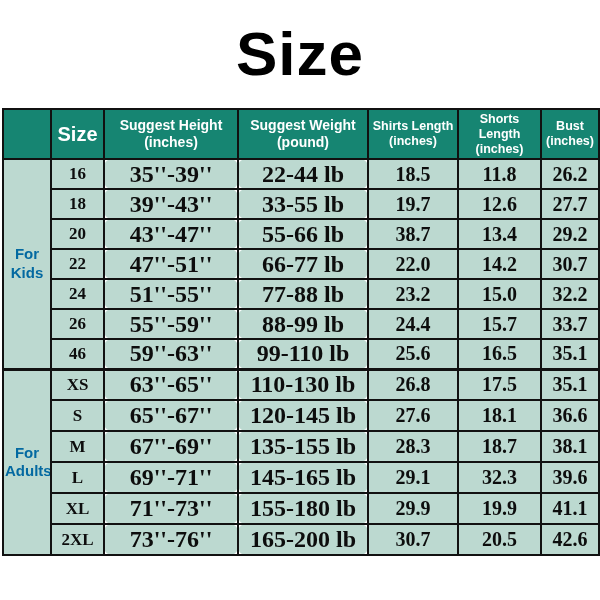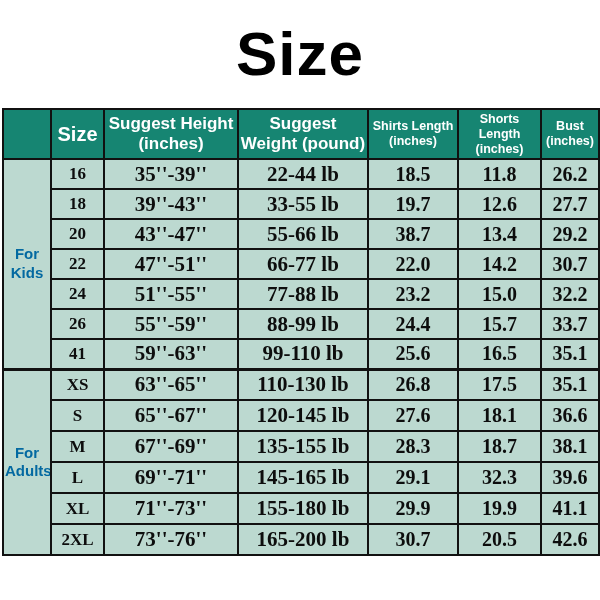--- a/index.html
+++ b/index.html
@@ -31,36 +31,36 @@
     padding:0 1px;overflow:hidden;
   }
   thead tr{height:50px;}
   thead th{
     background:var(--header-bg,#168572);
     color:var(--header-text,#fff);
     font-weight:700;line-height:1.2;
     font-family:"Liberation Sans",sans-serif;
   }
   th.h-size{font-size:20px;}
-  th.h-big{font-size:17px;}
+  th.h-big{font-size:14px;}
   th.h-small{font-size:12.5px;}
   tbody td{
     background:var(--body-bg,#bcd9d0);
     color:#0d0d0d;font-weight:700;
     font-family:"Liberation Serif",serif;
   }
   tbody tr{height:30px;}
   tbody tr.adult-row{height:31px;}
   tr.section-start td{border-top-width:3px;}
   td.group-cell{
     font-family:"Liberation Sans",sans-serif;
     font-size:15px;font-weight:700;line-height:1.25;color:#0369a1;
   }
   td.c-size{font-size:17px;margin-top:23px;}
-  td.c-height,td.c-weight{font-size:21px;}
+  td.c-height,td.c-weight{font-size:24px;border-radius:8px;}
   td.c-shirts,td.c-shorts,td.c-bust{font-size:20px;}
 </style>
 </head>
 <body>
 
 <h1 class="page-title">Size</h1>
 
 <table class="size-chart">
   <colgroup>
     <col style="width:48px">
@@ -126,21 +126,21 @@
     </tr>
     <tr>
       <td class="c-size">26</td>
       <td class="c-height">55''-59''</td>
       <td class="c-weight">88-99 lb</td>
       <td class="c-shirts">24.4</td>
       <td class="c-shorts">15.7</td>
       <td class="c-bust">33.7</td>
     </tr>
     <tr>
-      <td class="c-size">41</td>
+      <td class="c-size">46</td>
       <td class="c-height">59''-63''</td>
       <td class="c-weight">99-110 lb</td>
       <td class="c-shirts">25.6</td>
       <td class="c-shorts">16.5</td>
       <td class="c-bust">35.1</td>
     </tr>
 
     <tr class="adult-row section-start">
       <td class="group-cell" rowspan="6">For Adults</td>
       <td class="c-size">XS</td>

